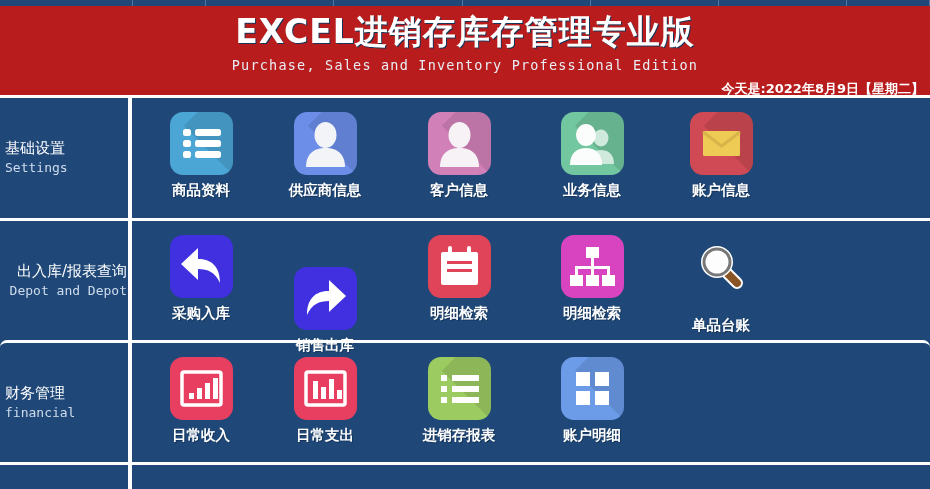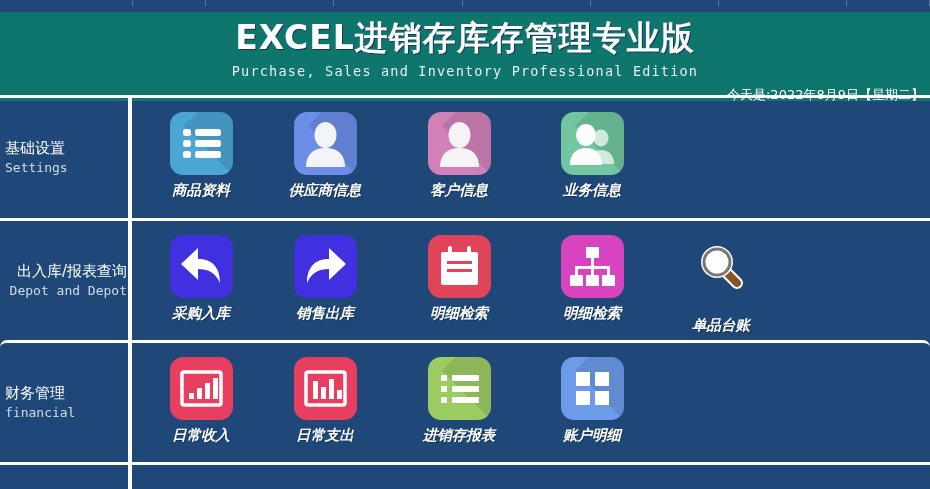--- a/index.html
+++ b/index.html
@@ -10,39 +10,38 @@
     -webkit-font-smoothing:none;
   }
   .sheet{position:relative;width:930px;height:489px;background:#1f4878;}
 
   
   .gridline{position:absolute;top:0;width:1px;height:6px;background:#5d7ea6;opacity:.85;}
 
   
   .header{
     position:absolute;left:0;top:6px;width:930px;height:89px;
-    background:#0f766e;
-    margin-top:6px;
+    background:#b91c1c;
   }
   .title{
     position:absolute;left:0;top:4px;width:930px;
     text-align:center;color:#ffffff;
     font-size:33px;font-weight:bold;letter-spacing:1px;
     font-family:"DejaVu Sans","Liberation Sans",sans-serif;
     text-shadow:1px 1px 0 #16355a;
   }
   .subtitle{
     position:absolute;left:0;top:51px;width:930px;
     text-align:center;color:#e8eef6;
     font-size:13.5px;letter-spacing:1.2px;
     font-family:"DejaVu Sans Mono","Liberation Mono",monospace;
   }
   .datebar{
     position:absolute;right:6px;top:74px;
-    color:#ffffff;font-size:13px;font-weight:normal;
+    color:#ffffff;font-size:13px;font-weight:bold;
     font-family:"DejaVu Sans","Liberation Sans",sans-serif;
   }
 
   
   .body{position:absolute;left:0;top:95px;width:930px;height:394px;padding-left:29px;}
   .row{
     position:absolute;left:0;width:930px;
     border-top:3px solid #ffffff;
     box-sizing:border-box;
   }
@@ -55,21 +54,21 @@
   .vdiv{position:absolute;top:0;width:4px;height:100%;background:#ffffff;}
   .side-cn{
     color:#ffffff;font-size:15px;line-height:20px;white-space:nowrap;
     font-family:"DejaVu Sans","Liberation Sans",sans-serif;
   }
   .side-en{
     color:#cfdcec;font-size:13px;line-height:20px;white-space:nowrap;
     font-family:"DejaVu Sans Mono","Liberation Mono",monospace;
   }
 
-  .tiles{position:absolute;left:134px;top:0;right:8px;height:100%;font-style:italic;}
+  .tiles{position:absolute;left:134px;top:0;right:8px;height:100%;}
   .tile{
     position:absolute;top:0;width:134px;height:100%;
     display:flex;flex-direction:column;align-items:center;
     justify-content:flex-start;padding-top:14px;box-sizing:border-box;
   }
   .ic{
     position:relative;width:63px;height:63px;border-radius:13px;
     overflow:hidden;
   }
   .ic.plain{background:none;border-radius:0;}
@@ -160,20 +159,30 @@
             <svg class="glyph" viewBox="0 0 63 63">
               <ellipse cx="40" cy="26" rx="7.5" ry="8.5" fill="#cfe9dc"></ellipse>
               <path d="M27 52 C27 42 33 38 40 38 C47 38 53 42 53 52 Z" fill="#cfe9dc"></path>
               <ellipse cx="25" cy="23" rx="10" ry="11" fill="#fafdfb"></ellipse>
               <path d="M9 53 C9 41 16 36 25 36 C34 36 41 41 41 53 Z" fill="#fafdfb"></path>
             </svg>
           </div>
           <div class="tlabel">业务信息</div>
         </div>
 
+        <div class="tile" style="left:520px;">
+          <div class="ic" style="background:#cf4a54">
+            <div class="shadow"></div>
+            <svg class="glyph" viewBox="0 0 63 63">
+              <rect x="13" y="19" width="37" height="25" rx="1.5" fill="#edcb55"></rect>
+              <path d="M13 20 L31.5 34 L50 20" fill="none" stroke="#d8b44a" stroke-width="3"></path>
+            </svg>
+          </div>
+          <div class="tlabel">账户信息</div>
+        </div>
 
       </div>
     </div>
 
     <div class="row" style="top:123px;height:122px;text-align:right;">
       <div class="sidecell">
         <div class="side-cn">出入库/报表查询</div>
         <div class="side-en">Depot and Depot</div>
       </div>
       <div class="vdiv" style="left:128px"></div>
@@ -181,21 +190,21 @@
 
         <div class="tile" style="left:0px;">
           <div class="ic" style="background:#4030e0">
             <svg class="glyph" viewBox="0 0 63 63">
               <path d="M28 13 L28 24 C41 24 50 31 50 48 C45 37 38 34 28 34 L28 45 L11 29 Z" fill="#ffffff"></path>
             </svg>
           </div>
           <div class="tlabel">采购入库</div>
         </div>
 
-        <div class="tile" style="left:124px;">
+        <div class="tile" style="left:124px;margin-top:32px;">
           <div class="ic" style="background:#4030e0">
             <svg class="glyph" viewBox="0 0 63 63">
               <path d="M35 13 L35 24 C22 24 13 31 13 48 C18 37 25 34 35 34 L35 45 L52 29 Z" fill="#ffffff"></path>
             </svg>
           </div>
           <div class="tlabel">销售出库</div>
         </div>
 
         <div class="tile" style="left:258px;">
           <div class="ic" style="background:#e04458">

